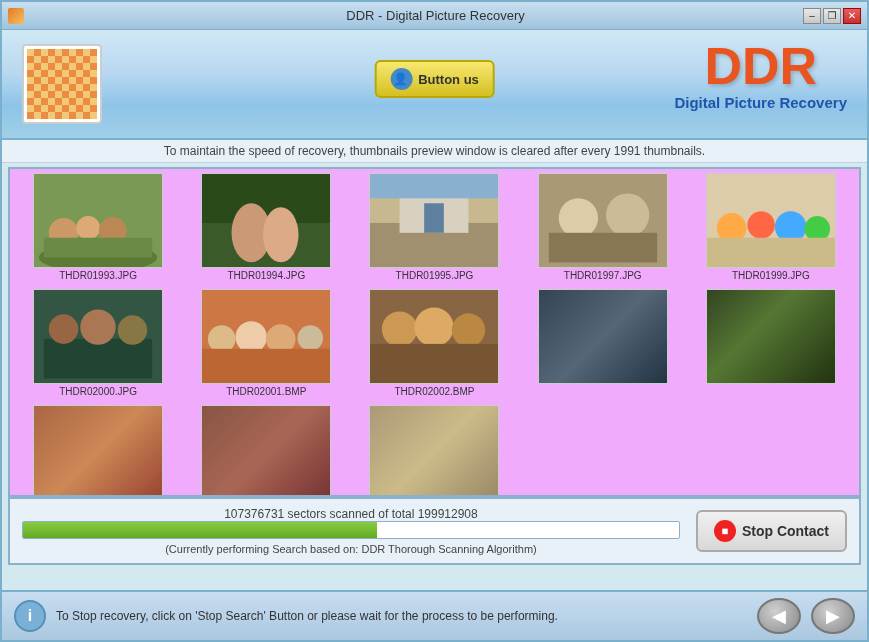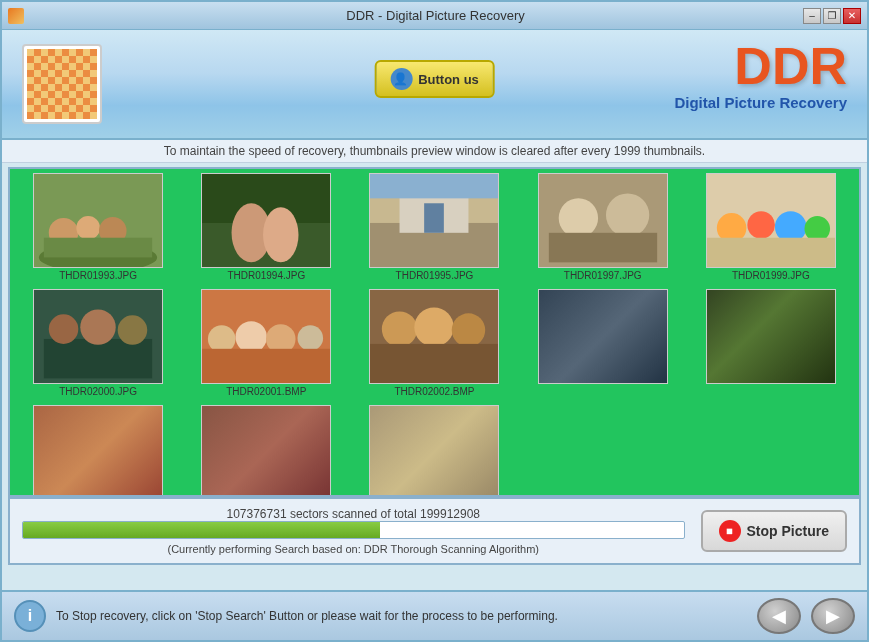--- a/index.html
+++ b/index.html
@@ -102,21 +102,21 @@
       display: flex;
       align-items: center;
       justify-content: center;
       color: white;
       font-size: 12px;
     }
     .ddr-brand {
       position: absolute;
       right: 20px;
       top: 10px;
-      text-align: right;
+      text-align: center;
     }
     .ddr-big {
       font-size: 52px;
       font-weight: bold;
       color: #e85520;
       line-height: 1;
       text-shadow: 2px 2px 4px rgba(0,0,0,0.2);
     }
     .ddr-subtitle {
       font-size: 15px;
@@ -264,21 +264,21 @@
       display: flex;
       flex-direction: column;
       height: 100%;
       position: relative;
       border-radius: 21px;
     }
     .thumbnails-wrapper {
       height: 330px;
       margin: 4px 6px 0 6px;
       border: 2px solid #8ab0cc;
-      background: #22c55e;
+      background: #f0abfc;
       overflow: hidden;
       display: flex;
     }
     .inner-thumbnails {
       flex: 1;
       overflow-y: scroll;
       padding: 4px 8px;
     }
   </style>
 </head>
@@ -306,21 +306,21 @@
       <div class="contact-icon">👤</div>
       <span>Button us</span>
     </div>
     <div class="ddr-brand">
       <div class="ddr-big">DDR</div>
       <div class="ddr-subtitle">Digital Picture Recovery</div>
     </div>
   </div>
 
   <div class="info-bar">
-    <span>To maintain the speed of recovery, thumbnails preview window is cleared after every 1999 thumbnails.</span>
+    <span>To maintain the speed of recovery, thumbnails preview window is cleared after every 1991 thumbnails.</span>
   </div>
 
   <div class="thumbnails-wrapper">
     <div class="inner-thumbnails">
       <div class="thumbnails-grid" id="thumb-grid">
       <div class="thumb-item">
             <div style="width: 130px; height: 95px; border: 1px solid rgb(204, 204, 204); overflow: hidden; display: flex; align-items: center; justify-content: center;">
               <svg width="130" height="95" viewBox="0 0 130 95">
                 <rect fill="#7a9955" width="130" height="95"></rect>
                 <ellipse cx="65" cy="85" rx="60" ry="15" fill="#5a7a35"></ellipse>
@@ -438,21 +438,21 @@
   <div style="margin: 0 6px; border: 2px solid #8ab0cc; background: #e8f0f8; padding: 8px 12px; display:flex; align-items:center; gap:16px;">
     <div class="progress-info">
       <div class="progress-title">107376731 sectors scanned of total 199912908</div>
       <div class="progress-bar-outer">
         <div class="progress-bar-inner" id="progress-inner" style="width: 54%;"></div>
       </div>
       <div class="progress-algo">(Currently performing Search based on:  DDR Thorough Scanning Algorithm)</div>
     </div>
     <button class="stop-btn">
       <div class="stop-icon">⏹</div>
-      <span>Stop Picture</span>
+      <span>Stop Contact</span>
     </button>
   </div>
 
   <div class="bottom-bar" style="margin-top:auto;">
     <div class="info-icon">i</div>
     <span class="bottom-text">To Stop recovery, click on 'Stop Search' Button or please wait for the process to be performing.</span>
     <div class="nav-btn">
       <span>◀</span>
     </div>
     <div class="nav-btn">

